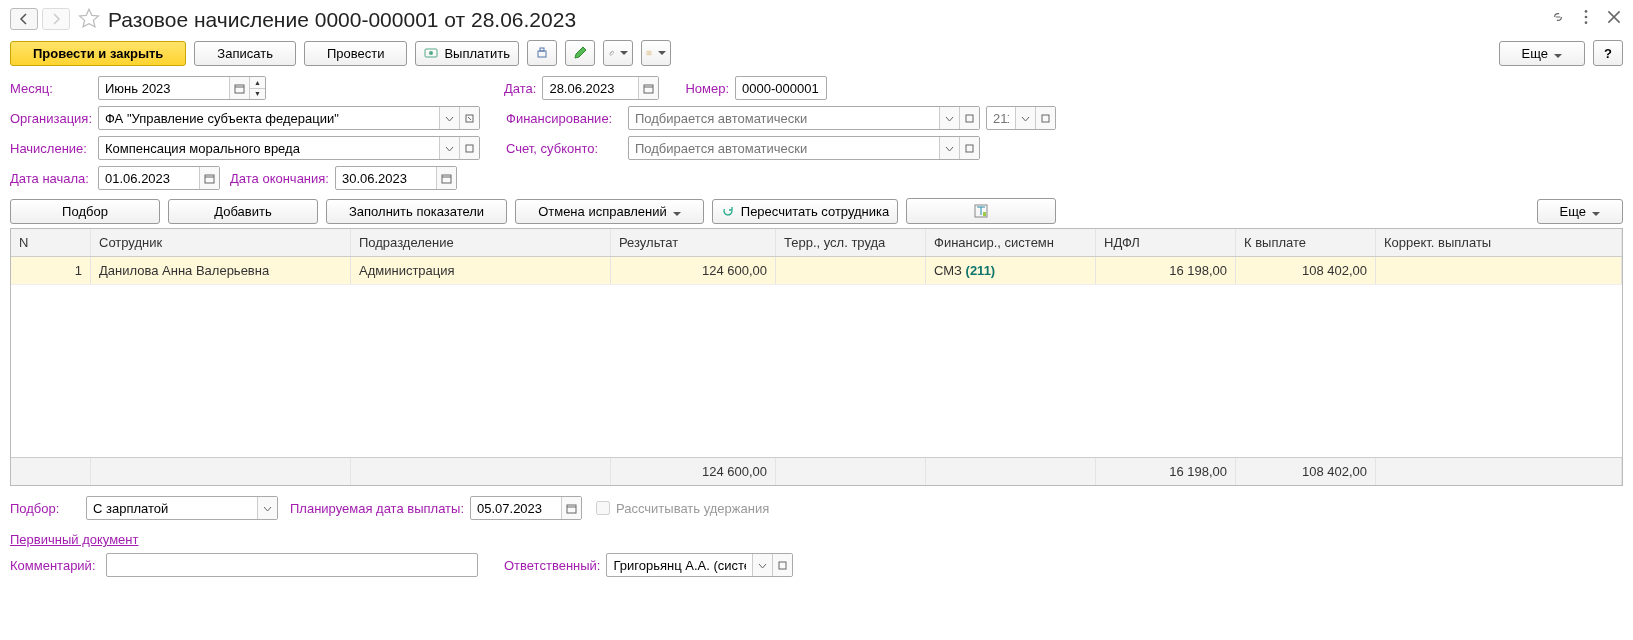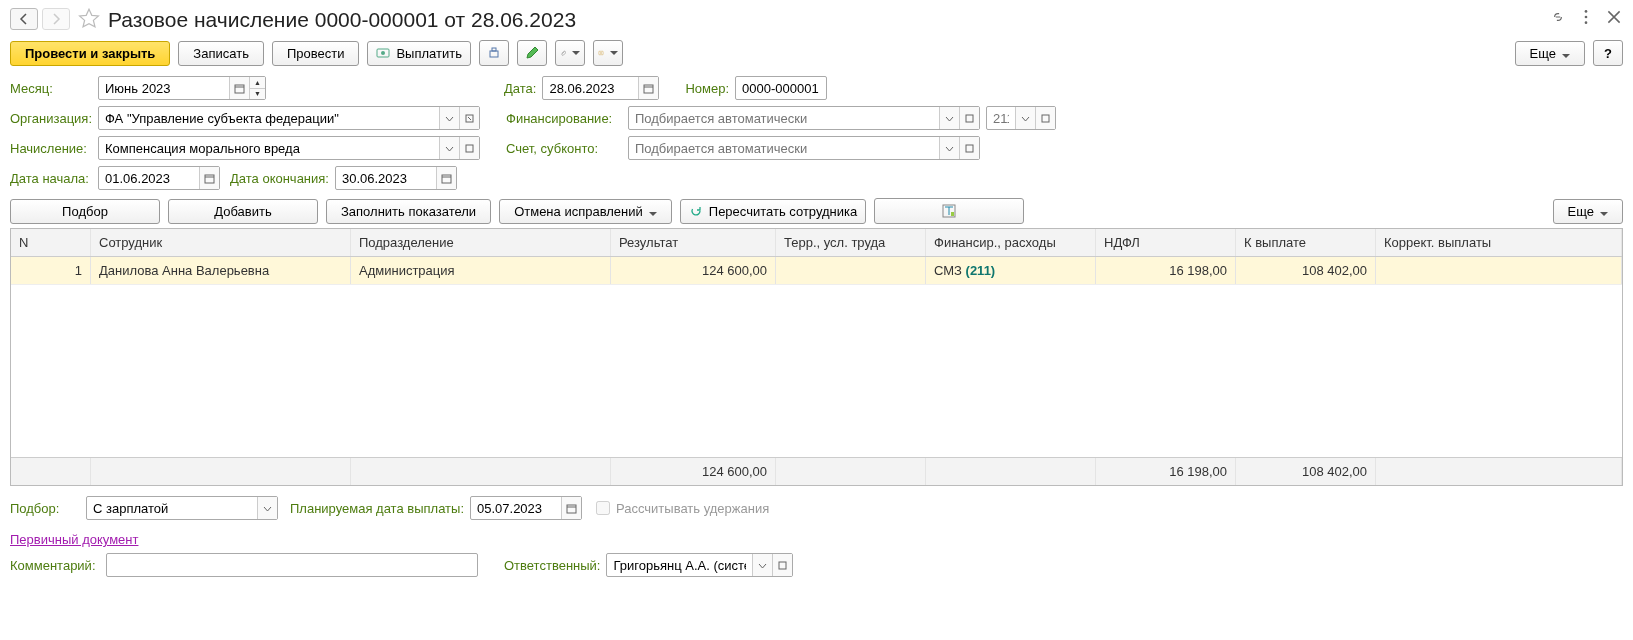--- a/index.html
+++ b/index.html
@@ -19,21 +19,21 @@
   margin-right: 4px; cursor: pointer;
 }
 .nav-btn svg { width: 12px; height: 12px; }
 .star-icon { width: 22px; height: 22px; display: inline-flex; align-items: center; justify-content: center; margin: 0 4px; }
 .page-title { font-size: 21px; color: #222; margin-left: 4px; flex-shrink: 0; }
 .spacer { flex: 1; }
 .top-right-icon { width: 18px; height: 18px; display: inline-flex; align-items: center; justify-content: center; margin-left: 10px; cursor: pointer; color: #555; }
 
 .toolbar-row { display: flex; align-items: center; gap: 8px; margin-bottom: 10px; }
 .btn {
-  padding: 4px 14px;
+  padding: 4px 22px;
   border: 1px solid #999;
   border-radius: 3px;
   background: linear-gradient(#fff,#f0f0f0);
   cursor: pointer;
   font-size: 13px;
 }
 .btn.yellow {
   background: linear-gradient(#ffe36a,#ffd430);
   border-color: #c9a600;
   font-weight: bold;
@@ -43,21 +43,21 @@
   display: inline-flex; align-items: center; gap: 6px;
 }
 .btn.icon-only { padding: 4px; width: 30px; height: 26px; display: inline-flex; align-items: center; justify-content: center; }
 .btn.dropdown::after {
   content: ""; display: inline-block; margin-left: 6px;
   border-left: 4px solid transparent; border-right: 4px solid transparent;
   border-top: 4px solid #555;
 }
 
 .field-row { display: flex; align-items: center; gap: 6px; margin-bottom: 6px; }
-.lbl { width: 82px; font-size: 13px; color: #4d7c0f; }
+.lbl { width: 82px; font-size: 13px; color: #a21caf; }
 .lbl.sm { width: auto; margin-left: 20px; }
 .lbl.md { width: 116px; margin-left: 20px; }
 .input-wrap {
   display: inline-flex; align-items: stretch;
   border: 1px solid #aaa; border-radius: 2px; background: #fff;
   height: 24px;
 }
 .input-wrap input {
   border: none; outline: none; padding: 2px 6px;
   font-size: 13px; background: transparent;
@@ -332,21 +332,21 @@
   <button class="btn auto dropdown">Еще</button>
 </div>
 
 <div class="grid">
   <div class="grid-head">
     <div>N</div>
     <div>Сотрудник</div>
     <div>Подразделение</div>
     <div class="num-r" style="text-align:left">Результат</div>
     <div>Терр., усл. труда</div>
-    <div>Финансир., расходы</div>
+    <div>Финансир., системн</div>
     <div>НДФЛ</div>
     <div>К выплате</div>
     <div>Коррект. выплаты</div>
   </div>
   <div class="grid-body">
     <div class="grid-row">
       <div class="num-r">1</div>
       <div>Данилова Анна Валерьевна</div>
       <div>Администрация</div>
       <div class="num-r">124 600,00</div>

